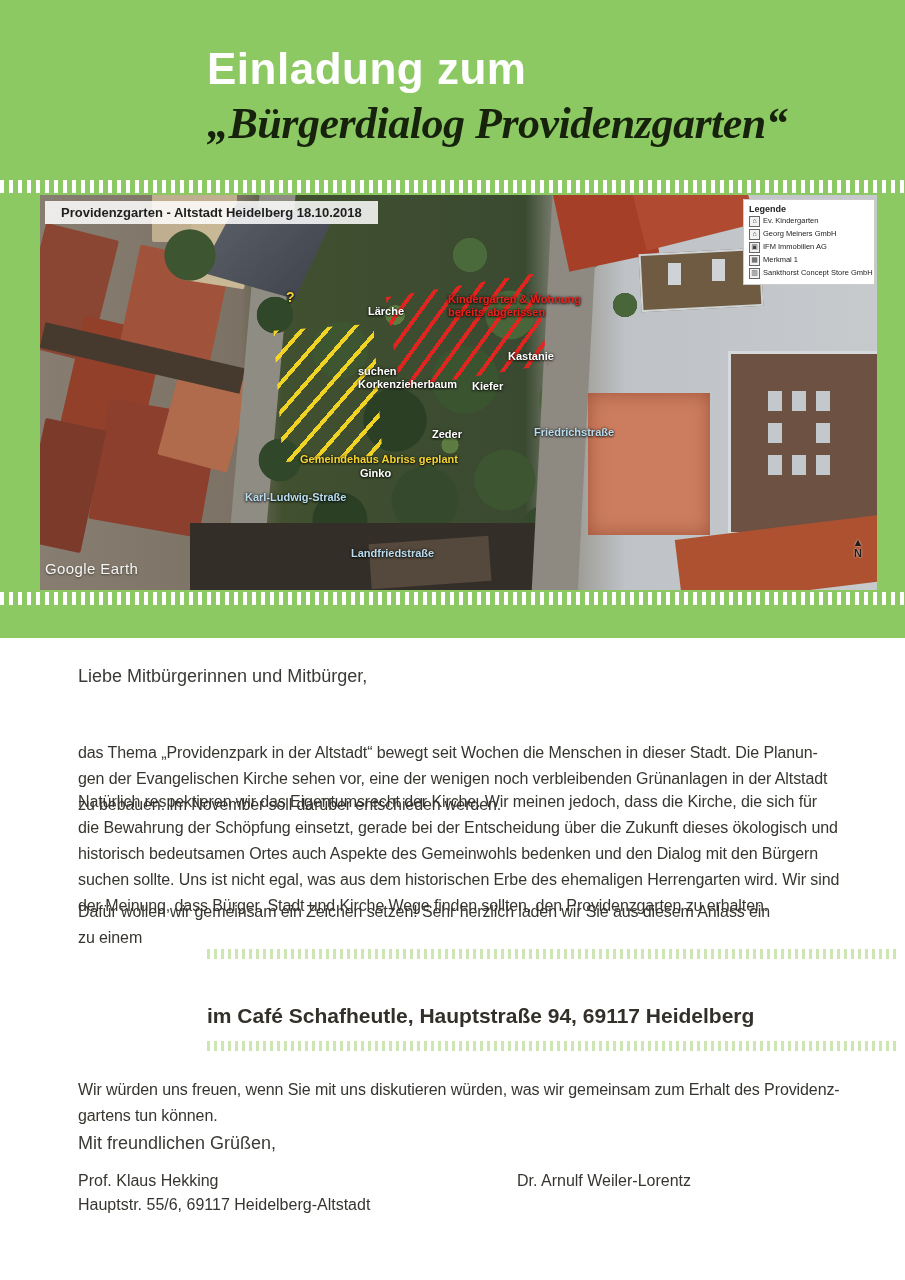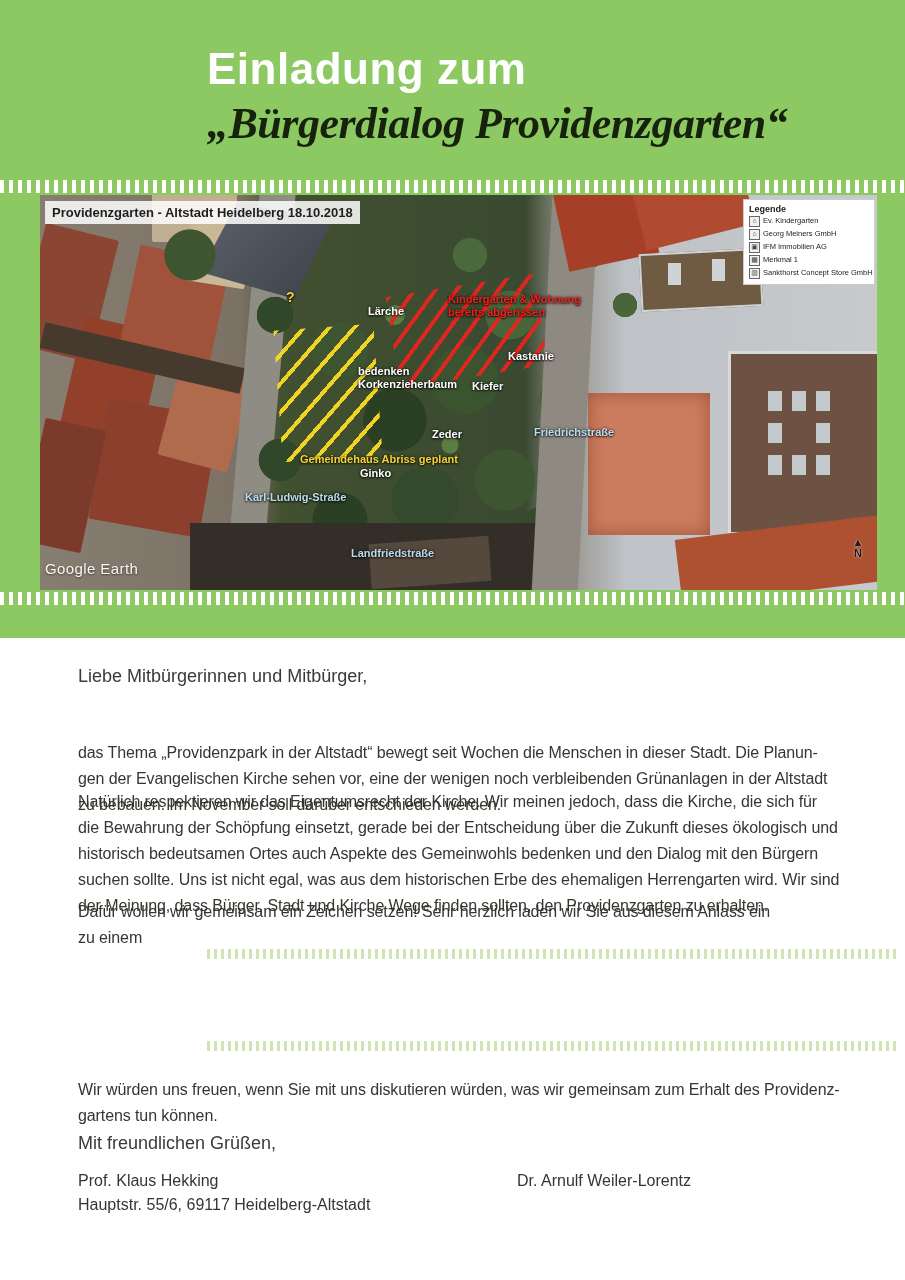--- a/index.html
+++ b/index.html
@@ -34,21 +34,21 @@
      radial-gradient(circle 35px at 240px 265px,#31472a 0 60%,transparent 62%),
      radial-gradient(circle 40px at 505px 335px,#35492c 0 60%,transparent 62%),
      radial-gradient(circle 28px at 430px 60px,#4a6a3c 0 60%,transparent 62%),
      radial-gradient(circle 33px at 545px 55px,#56763f 0 60%,transparent 62%),
      radial-gradient(circle 20px at 585px 110px,#49653a 0 60%,transparent 62%),
      radial-gradient(circle 16px at 355px 120px,#5d7c42 0 60%,transparent 62%),
      radial-gradient(circle 14px at 410px 250px,#5d7c42 0 60%,transparent 62%);}
   .m-label{font-size:11px;font-weight:bold;color:#ffffff;white-space:pre-line;
            text-shadow:0 0 3px rgba(0,0,0,0.85),0 1px 2px rgba(0,0,0,0.7);line-height:13px;}
   .m-street-label{color:#b9ddef;}
-  .m-title{left:5px;top:6px;background:rgba(255,255,255,0.85);padding:4px 7px;
+  .m-title{left:5px;top:6px;background:rgba(255,255,255,0.85);padding:4px 16px;
            font-size:13px;font-weight:bold;color:#1e1e1e;white-space:nowrap;}
   .m-legend{right:2px;top:4px;width:120px;background:#ffffff;border:1px solid #cccccc;
             padding:4px 5px 5px 5px;color:#222;}
   .m-legend .lg-title{position:static;display:block;font-size:9px;font-weight:bold;margin-bottom:2px;}
   .m-legend .lg-item{position:static;display:flex;align-items:flex-start;gap:3px;margin-top:2px;}
   .m-legend .lg-icon{position:static;width:9px;height:9px;border:1px solid #666;background:#f2f2f2;
             font-size:7px;line-height:8px;text-align:center;color:#444;flex:0 0 auto;}
   .m-legend .lg-label{position:static;font-size:7.5px;line-height:9px;white-space:nowrap;}
   .hatch-red{left:352px;top:90px;width:150px;height:92px;transform:rotate(-9deg);
      background:repeating-linear-gradient(135deg,rgba(232,35,30,0.95) 0 4px,transparent 4px 17px);}
@@ -141,21 +141,21 @@
         <span class="lg-icon">▥</span>
         <span class="lg-label">Sankthorst Concept Store GmbH</span>
       </div>
     </div>
 
     <div class="m-label" style="left:246px;top:96px;color:#f5d431;font-size:14px;">?</div>
     <div class="m-label" style="left:328px;top:110px;">Lärche</div>
     <div class="m-label" style="left:408px;top:98px;color:#e8231e;">Kindergarten &amp; Wohnung
 bereits abgerissen</div>
     <div class="m-label" style="left:468px;top:155px;">Kastanie</div>
-    <div class="m-label" style="left:318px;top:170px;">bedenken
+    <div class="m-label" style="left:318px;top:170px;">suchen
 Korkenzieherbaum</div>
     <div class="m-label" style="left:432px;top:185px;">Kiefer</div>
     <div class="m-label" style="left:392px;top:233px;">Zeder</div>
     <div class="m-label m-street-label" style="left:494px;top:231px;">Friedrichstraße</div>
     <div class="m-label" style="left:260px;top:258px;color:#f5d431;">Gemeindehaus Abriss geplant</div>
     <div class="m-label" style="left:320px;top:272px;">Ginko</div>
     <div class="m-label m-street-label" style="left:205px;top:296px;">Karl-Ludwig-Straße</div>
     <div class="m-label m-street-label" style="left:272px;top:352px;margin-left:39px;">Landfriedstraße</div>
 
     <div class="m-credit">Google Earth</div>
@@ -171,20 +171,21 @@
 zu bebauen. Im November soll darüber entschieden werden.</div>
   <div class="para" style="top:789px;">Natürlich respektieren wir das Eigentumsrecht der Kirche. Wir meinen jedoch, dass die Kirche, die sich für
 die Bewahrung der Schöpfung einsetzt, gerade bei der Entscheidung über die Zukunft dieses ökologisch und
 historisch bedeutsamen Ortes auch Aspekte des Gemeinwohls bedenken und den Dialog mit den Bürgern
 suchen sollte. Uns ist nicht egal, was aus dem historischen Erbe des ehemaligen Herrengarten wird. Wir sind
 der Meinung, dass Bürger, Stadt und Kirche Wege finden sollten, den Providenzgarten zu erhalten.</div>
   <div class="para" style="top:899px;">Dafür wollen wir gemeinsam ein Zeichen setzen! Sehr herzlich laden wir Sie aus diesem Anlass ein
 zu einem</div>
 
   <div class="body-dash" style="top:949px;"></div>
+  <div class="inv-line" style="top:1004px;">im Café Schafheutle, Hauptstraße 94, 69117 Heidelberg</div>
   <div class="body-dash" style="top:1041px;"></div>
 
   <div class="para" style="top:1077px;">Wir würden uns freuen, wenn Sie mit uns diskutieren würden, was wir gemeinsam zum Erhalt des Providenz-
 gartens tun können.</div>
   <div class="closing" style="top:1133px;">Mit freundlichen Grüßen,</div>
 
   <div class="sig" style="left:78px;top:1172px;">Prof. Klaus Hekking</div>
   <div class="sig" style="left:517px;top:1172px;">Dr. Arnulf Weiler-Lorentz</div>
   <div class="sig" style="left:78px;top:1196px;">Hauptstr. 55/6, 69117 Heidelberg-Altstadt</div>
 

